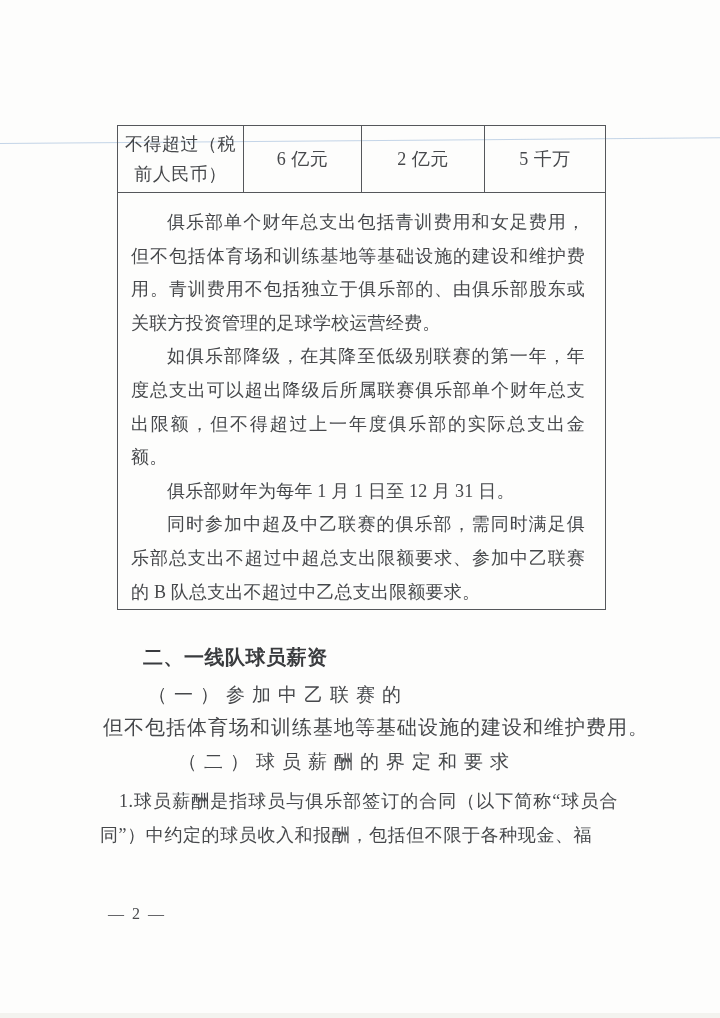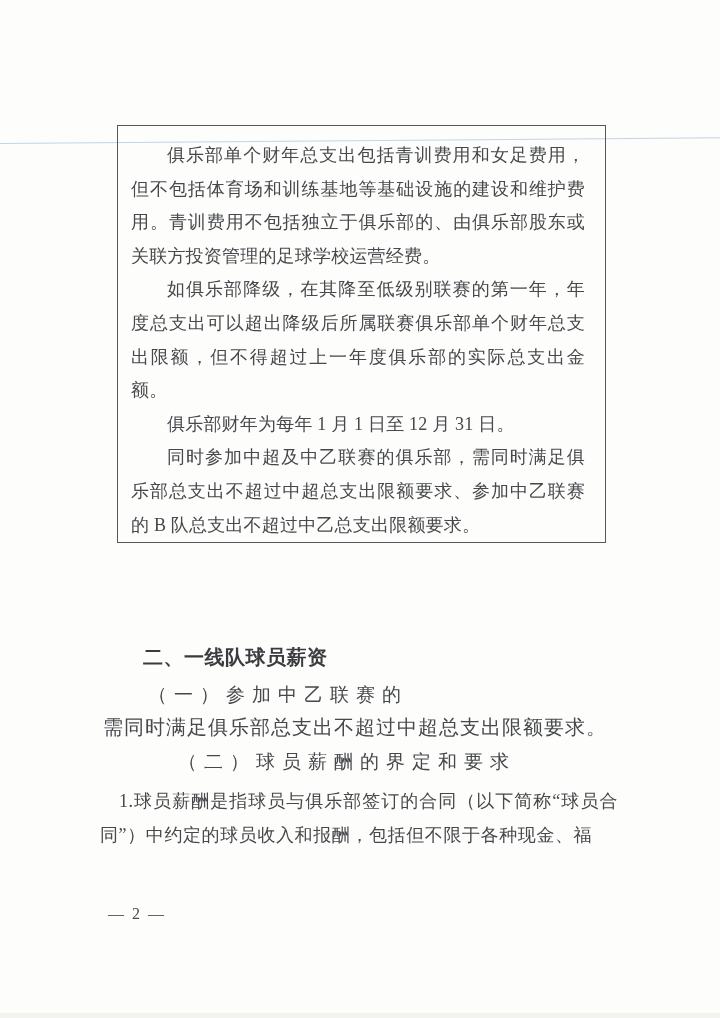--- a/index.html
+++ b/index.html
@@ -128,36 +128,42 @@
 <div class="scan-line"></div>
 
 <table class="limits">
   <colgroup>
     <col style="width:126px">
     <col style="width:118px">
     <col style="width:123px">
     <col style="width:121px">
   </colgroup>
   <tbody>
+    <tr class="row-limits">
+      <td>不得超过（税前人民币）</td>
+      <td>6 亿元</td>
+      <td>2 亿元</td>
+      <td>5 千万</td>
+    </tr>
     <tr class="row-notes">
       <td class="notes-cell" colspan="4">
         <p>俱乐部单个财年总支出包括青训费用和女足费用，但不包括体育场和训练基地等基础设施的建设和维护费用。青训费用不包括独立于俱乐部的、由俱乐部股东或关联方投资管理的足球学校运营经费。</p>
         <p>如俱乐部降级，在其降至低级别联赛的第一年，年度总支出可以超出降级后所属联赛俱乐部单个财年总支出限额，但不得超过上一年度俱乐部的实际总支出金额。</p>
         <p>俱乐部财年为每年 1 月 1 日至 12 月 31 日。</p>
         <p>同时参加中超及中乙联赛的俱乐部，需同时满足俱乐部总支出不超过中超总支出限额要求、参加中乙联赛的 B 队总支出不超过中乙总支出限额要求。</p>
       </td>
     </tr>
   </tbody>
 </table>
 
 <div class="sec-heading">二、一线队球员薪资</div>
 
 <div class="sub-heading first">（一）参加中乙联赛的</div>
 
-<div class="definition-line">需同时满足俱乐部总支出不超过中超总支出限额要求。</div>
+<div class="definition-line">但不包括体育场和训练基地等基础设施的建设和维护费用。</div>
 
 <div class="sub-heading second">（二）球员薪酬的界定和要求</div>
 
 <div class="salary-para">1.球员薪酬是指球员与俱乐部签订的合同（以下简称“球员合同”）中约定的球员收入和报酬，包括但不限于各种现金、福</div>
 
 <div class="page-number">— 2 —</div>
 
 <div class="bottom-edge"></div>
 
 </body></html>

